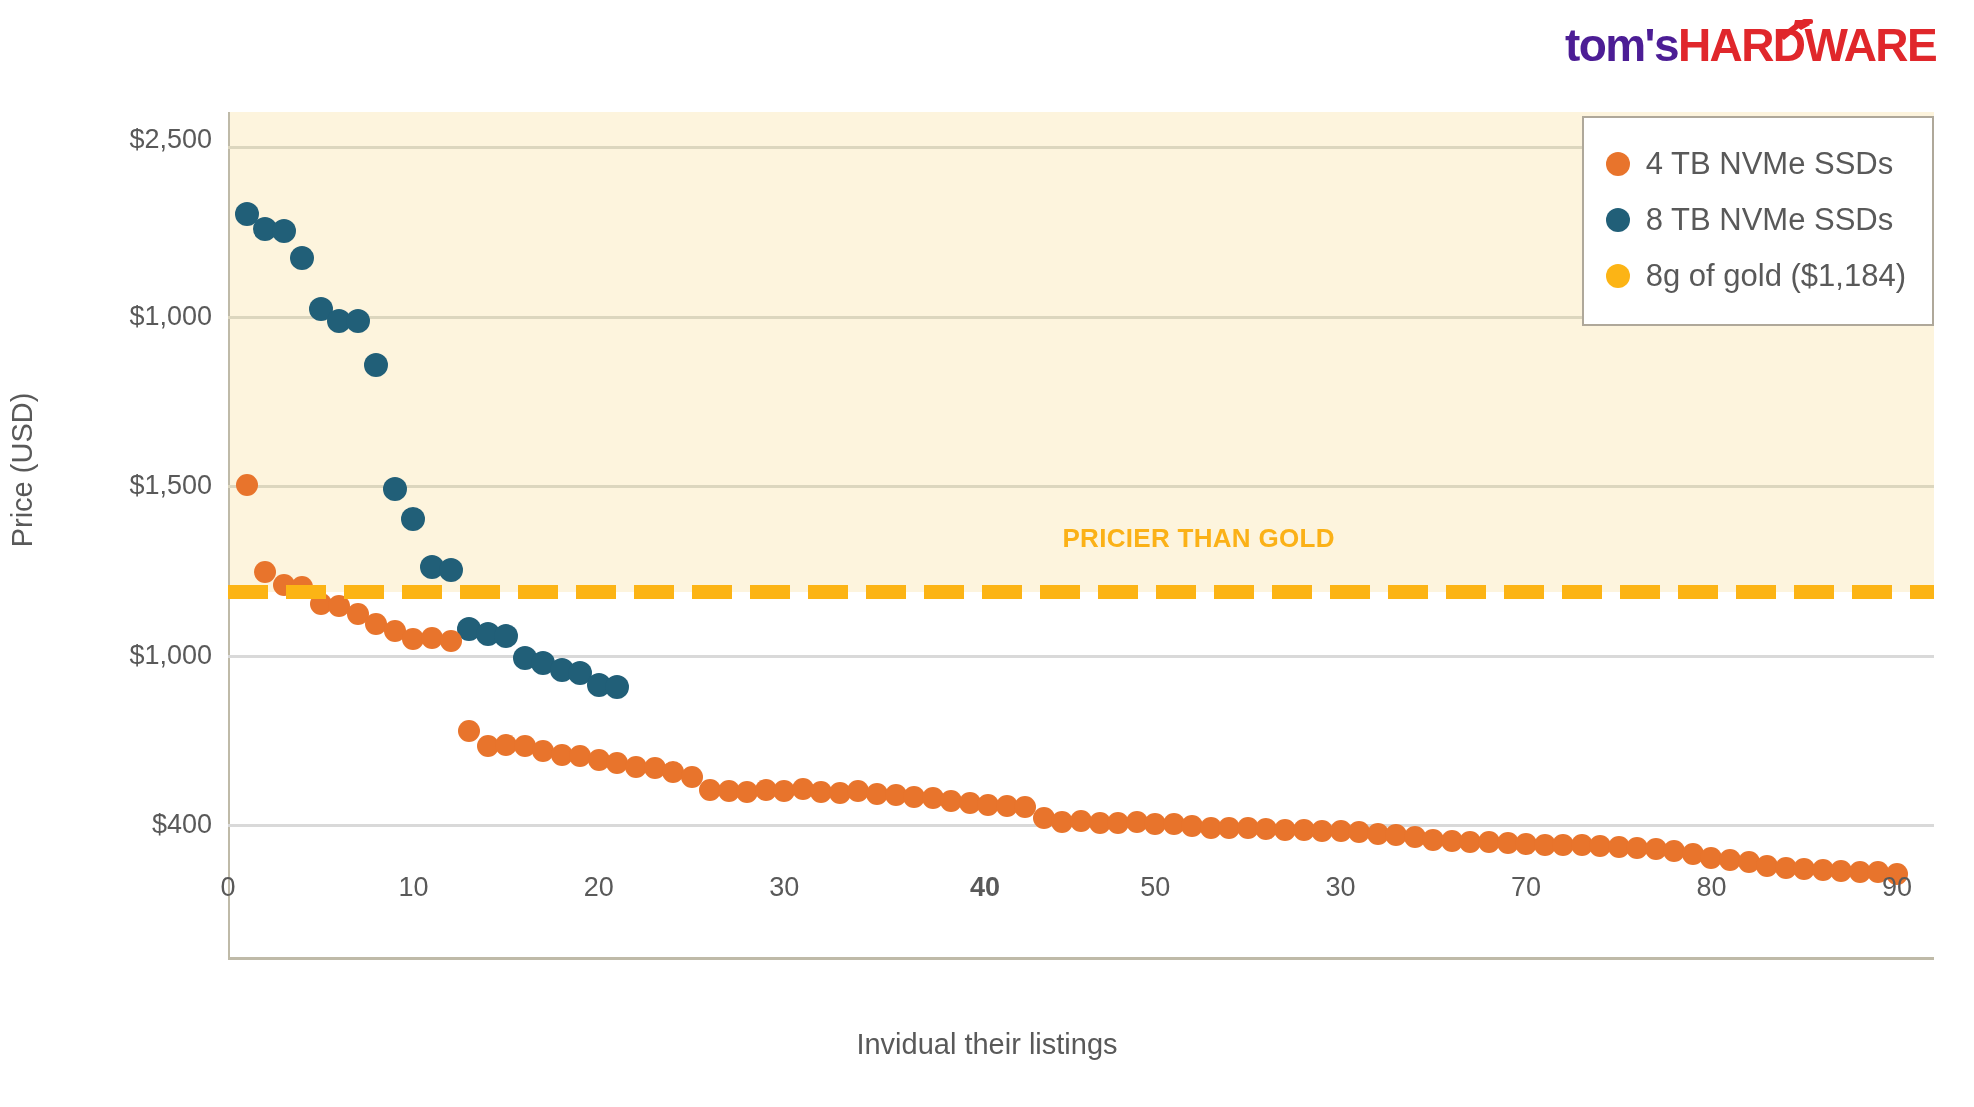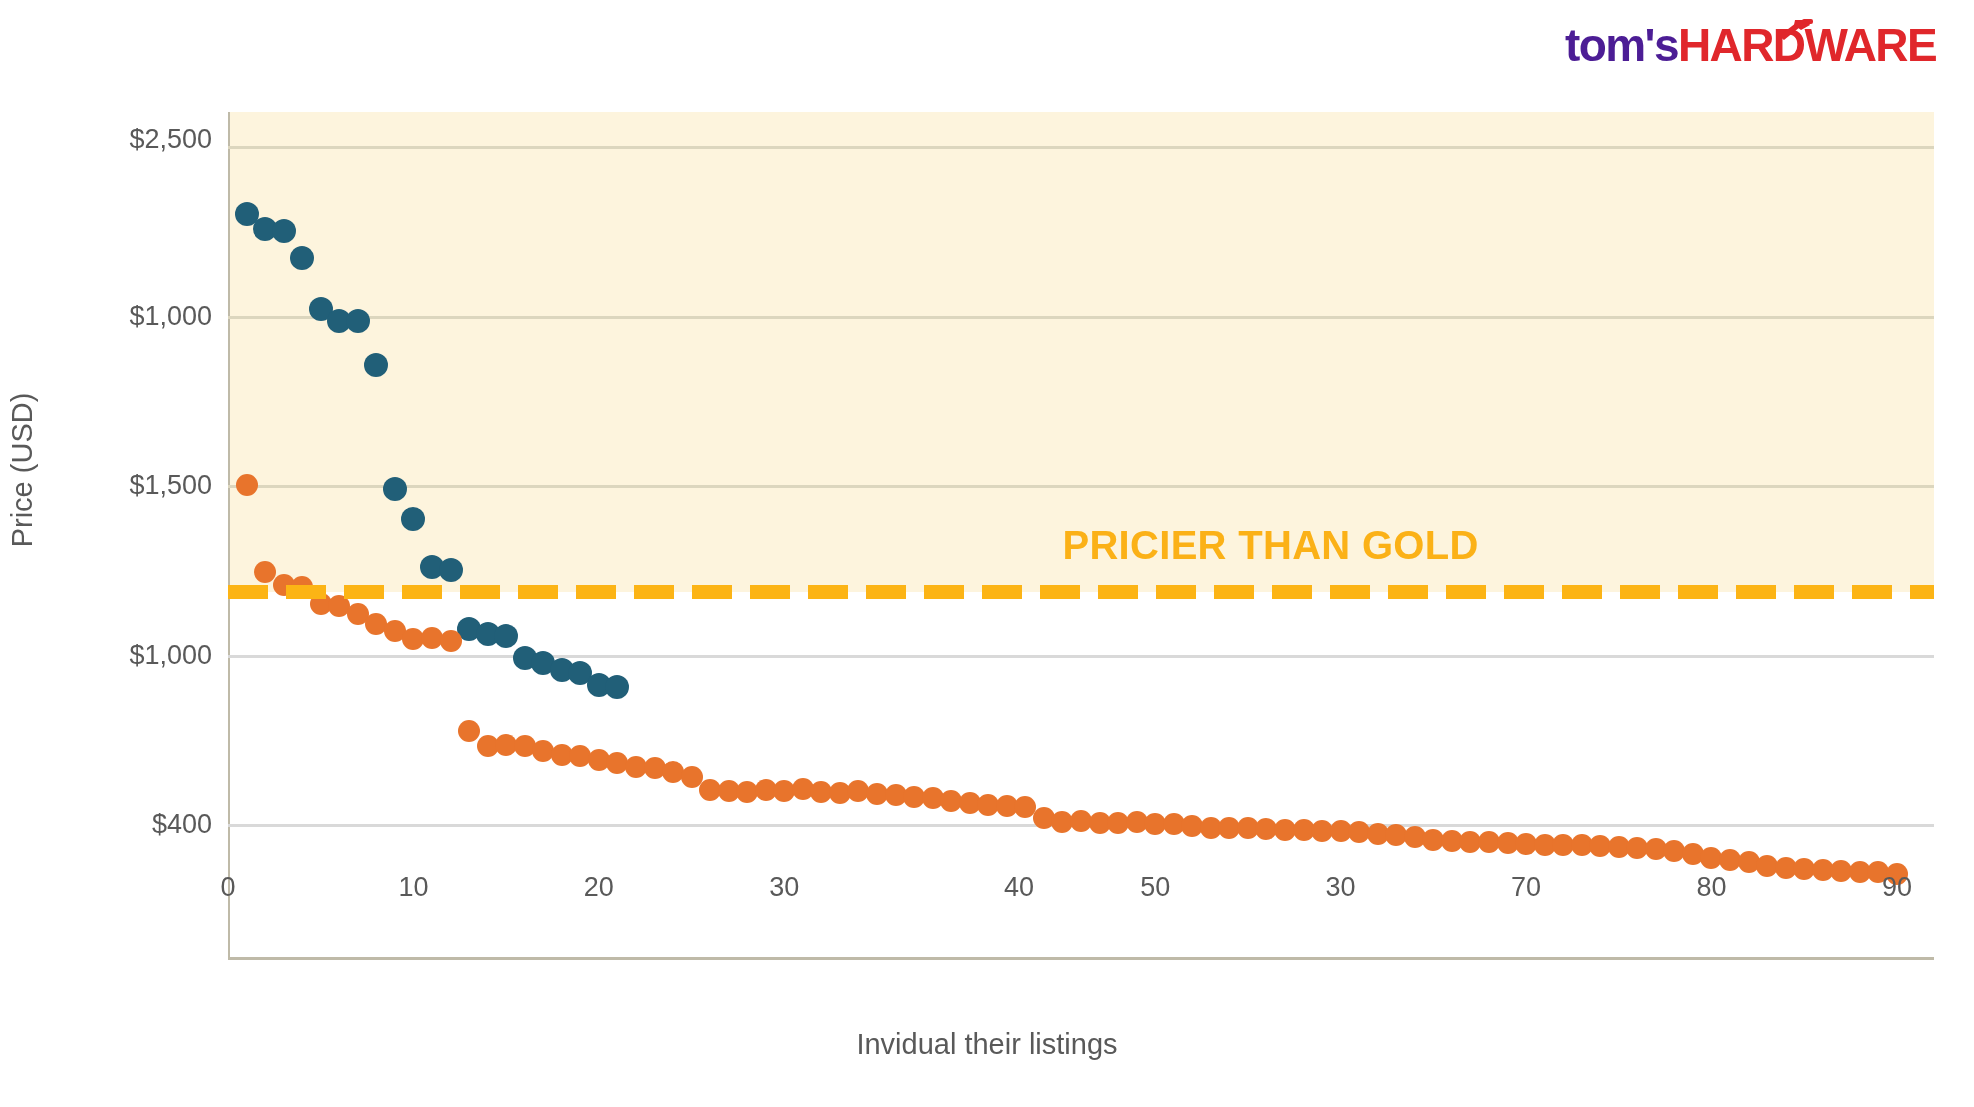--- a/index.html
+++ b/index.html
@@ -87,21 +87,21 @@
 
   
   #gold-line {
     position: absolute; left: 0; width: 100%; height: 14px;
     transform: translateY(-50%);
     background: repeating-linear-gradient(to right,
       #FCB415 0px, #FCB415 40px, rgba(0,0,0,0) 40px, rgba(0,0,0,0) 58px);
   }
   #gold-annotation {
     position: absolute;
-    font-size: 40px; font-weight: bold; color: #FBB117;
+    font-size: 26px; font-weight: bold; color: #FBB117;
     letter-spacing: 0.3px; white-space: nowrap;
   }
 
   
   #legend {
     position: absolute; right: 40px; top: 116px;
     background: #ffffff; border: 2px solid #AFA89A;
     padding: 18px 26px 20px 22px;
   }
   .legend-row { display: flex; align-items: center; height: 56px; }
@@ -261,23 +261,37 @@
       <div class="ytick" style="top: 654.72px;">$1,000</div>
       <div class="ytick" style="top: 485.12px;">$1,500</div>
       <div class="ytick" style="top: 315.52px;">$1,000</div>
       <div class="ytick" style="top: 139px;">$2,500</div>
     </div>
   <div id="xtick-layer">
       <div class="xtick" style="left: 228px;">0</div>
       <div class="xtick" style="left: 413.435px;">10</div>
       <div class="xtick" style="left: 598.87px;">20</div>
       <div class="xtick" style="left: 784.304px;">30</div>
-      <div class="xtick" style="left: 1019px;">40</div>
+      <div class="xtick" style="left: 985px; font-weight: bold;">40</div>
       <div class="xtick" style="left: 1155.17px;">50</div>
       <div class="xtick" style="left: 1340.61px;">30</div>
       <div class="xtick" style="left: 1526.04px;">70</div>
       <div class="xtick" style="left: 1711.48px;">80</div>
       <div class="xtick" style="left: 1896.91px;">90</div>
     </div>
 
   <div id="x-axis-title">Invidual their listings</div>
 
+  <div id="legend">
+      <div class="legend-row">
+        <span class="legend-dot" style="background: rgb(232, 116, 44);"></span>
+        <span class="legend-label">4 TB NVMe SSDs</span>
+      </div>
+      <div class="legend-row">
+        <span class="legend-dot" style="background: rgb(33, 95, 120);"></span>
+        <span class="legend-label">8 TB NVMe SSDs</span>
+      </div>
+      <div class="legend-row">
+        <span class="legend-dot" style="background: rgb(252, 180, 21);"></span>
+        <span class="legend-label">8g of gold ($1,184)</span>
+      </div>
+    </div>
 </div>
 
 </body></html>

